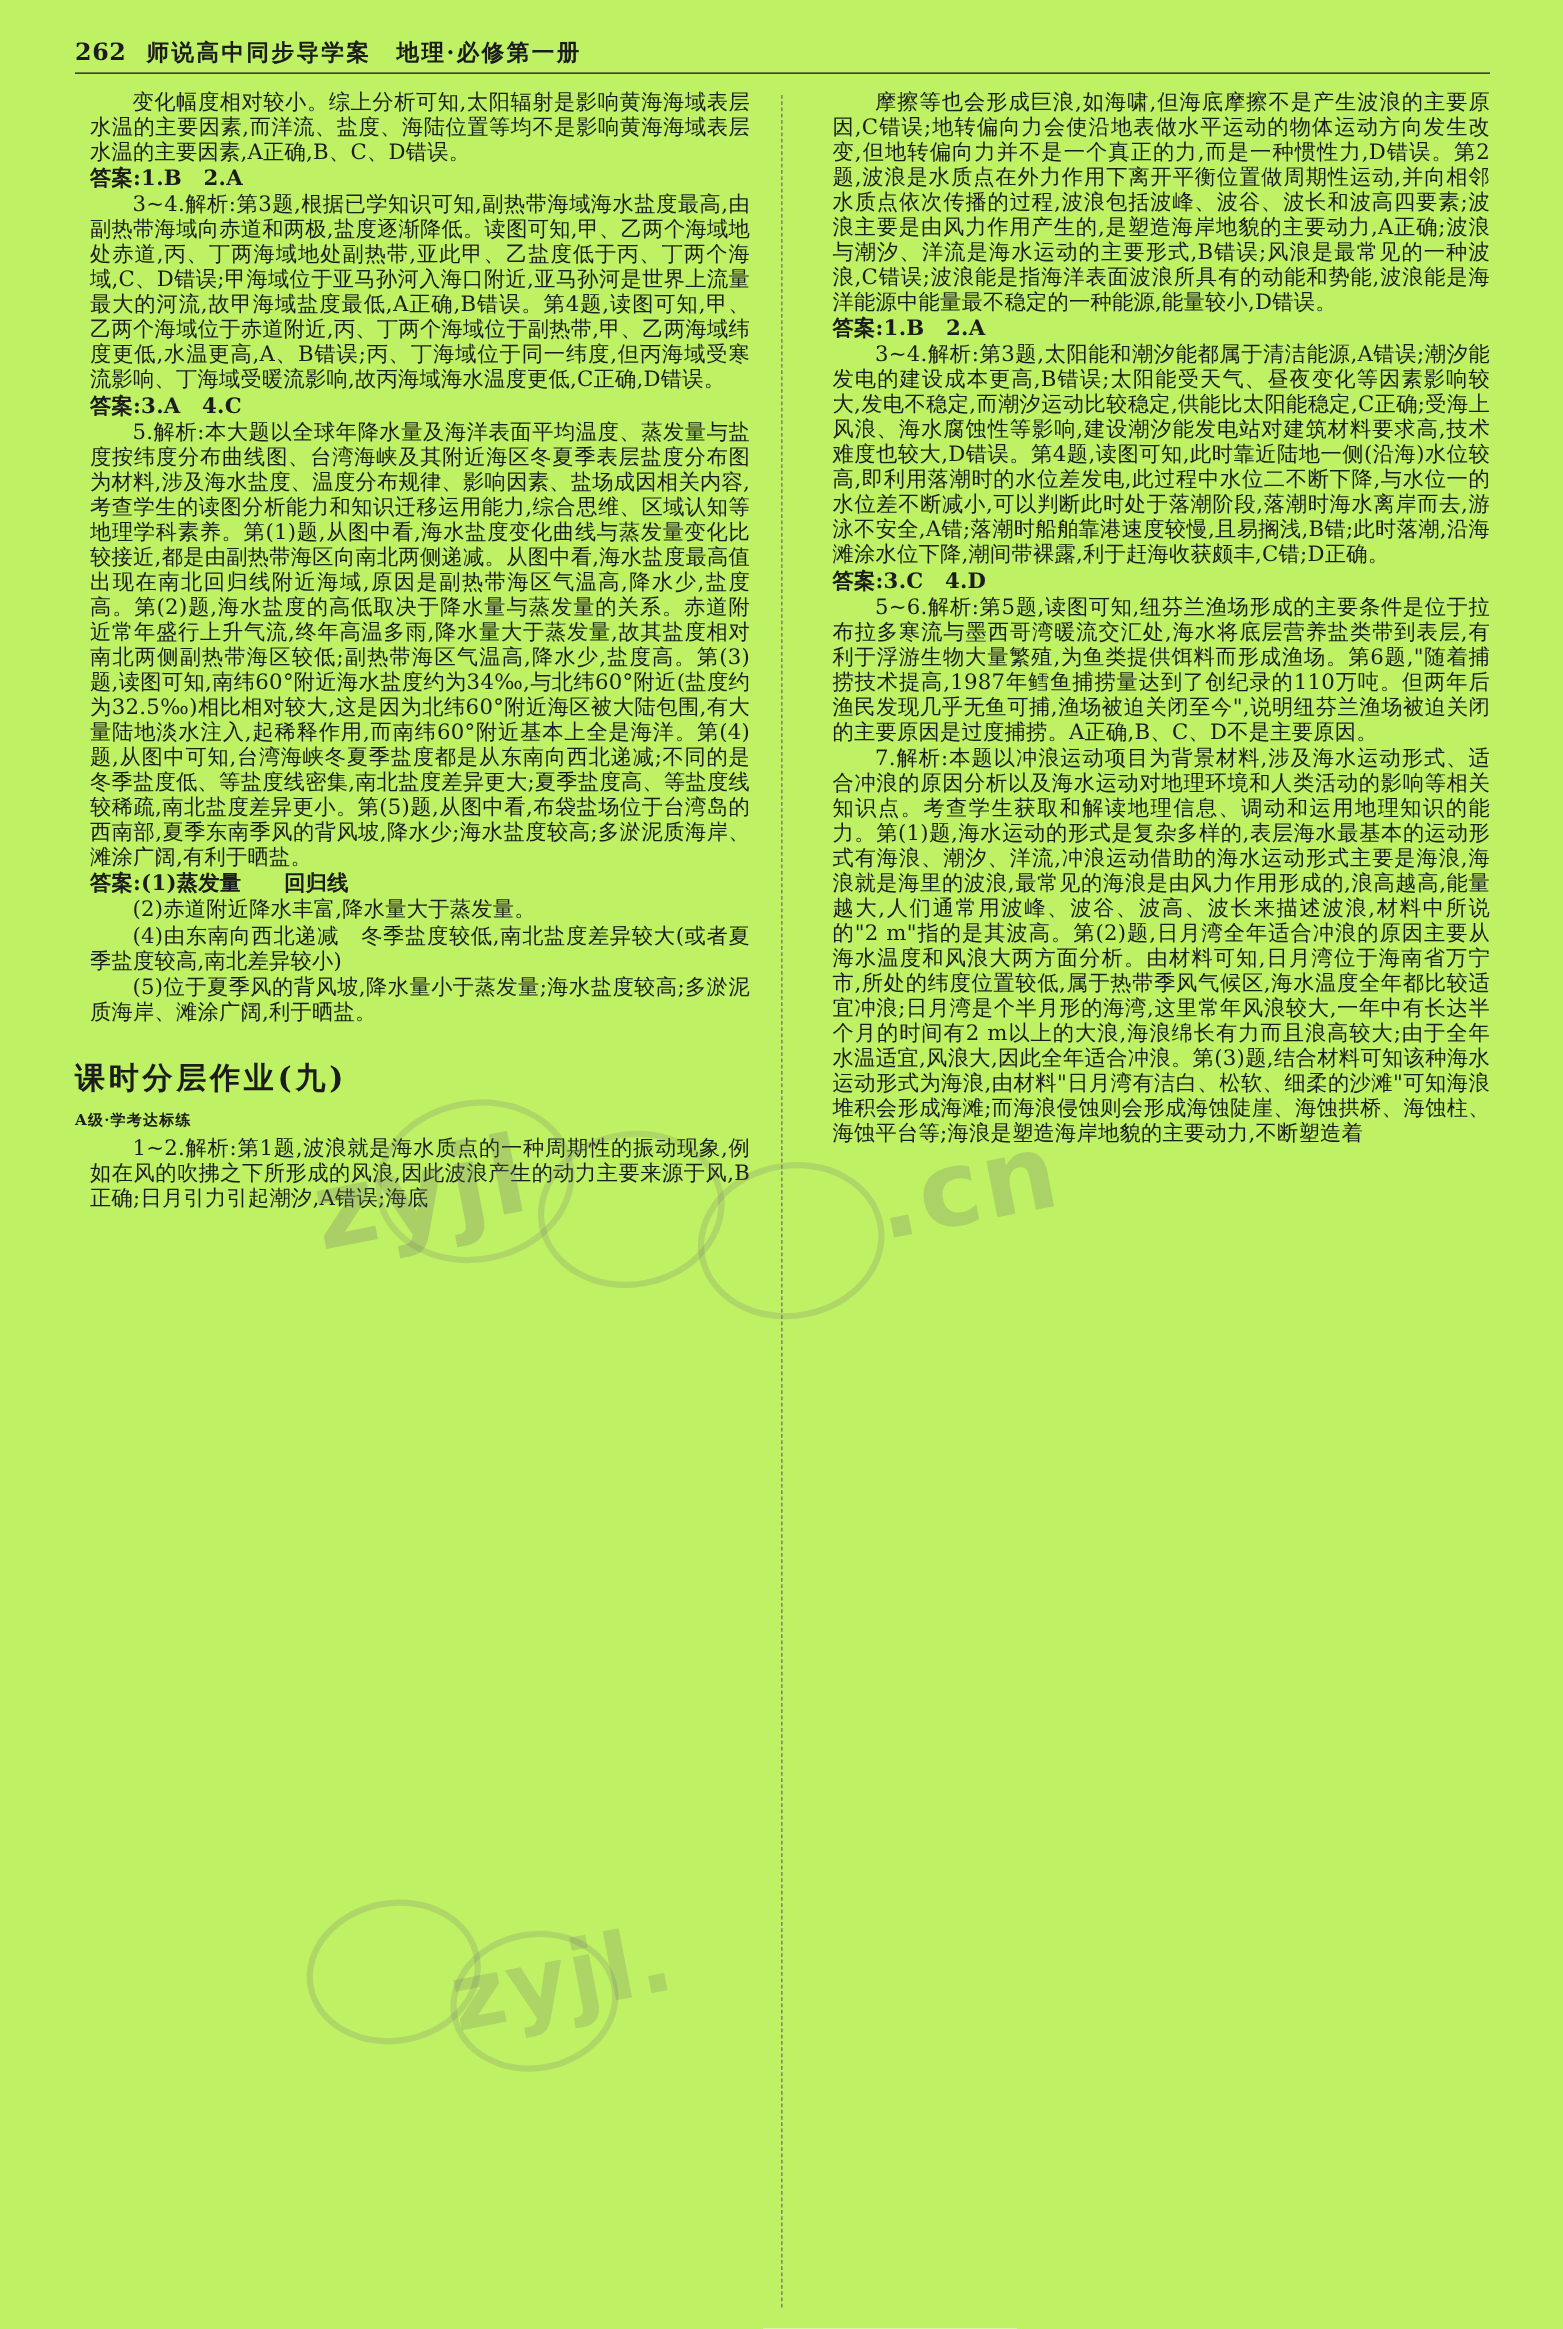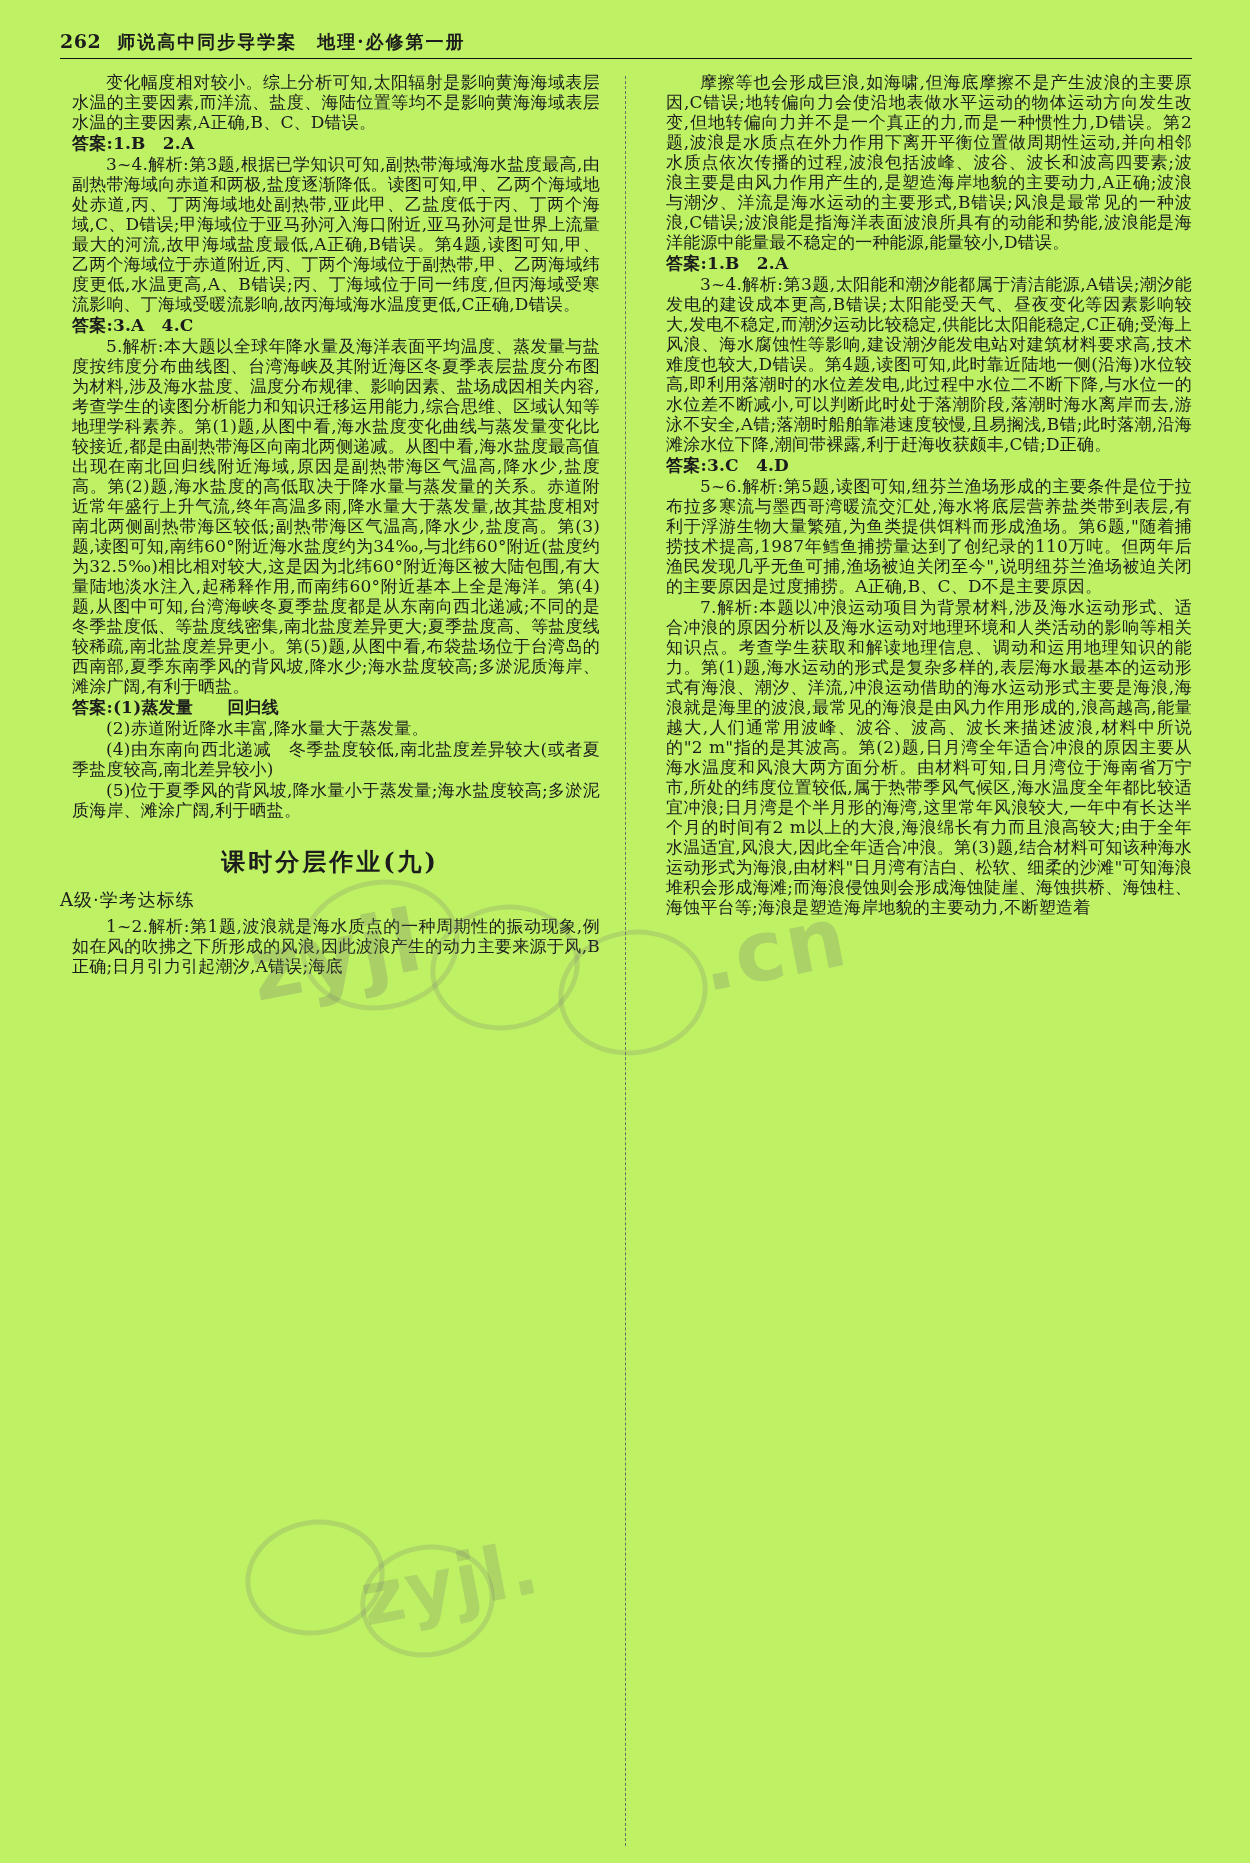--- a/index.html
+++ b/index.html
@@ -77,30 +77,30 @@
     text-justify: inter-ideograph;
     letter-spacing: 0.2px;
   }
   p.indent { text-indent: 2em; }
   .ans {
     font-weight: bold;
   }
   
   .section-title {
     margin: 26px 0 10px 0;
-    text-align: center;
+    text-align: left;
     font-size: 24px;
     font-weight: bold;
     letter-spacing: 3px;
     font-family: "DejaVu Serif", "Liberation Serif", serif;
   }
   .level-head {
     margin: 10px 0 4px 0;
-    font-size: 18px;
-    font-weight: normal;
+    font-size: 12px;
+    font-weight: bold;
     letter-spacing: 1px;
   }
   
   .watermark {
     position: absolute;
     left: 0;
     top: 0;
     width: 1250px;
     height: 1863px;
     pointer-events: none;

